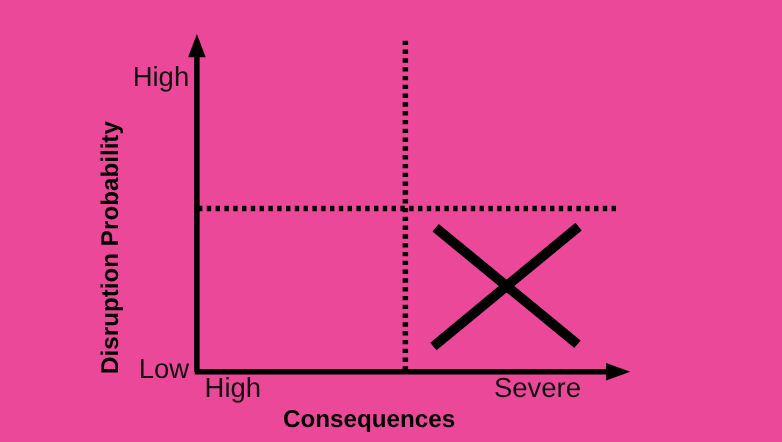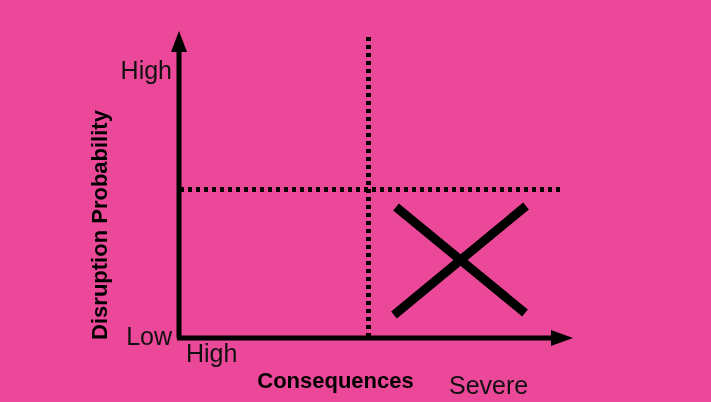--- a/index.html
+++ b/index.html
@@ -52,21 +52,20 @@
     text-align: right;
     margin-top: 36px;
   }
   #x-axis-tick-light {
     left: 186px;
     top: 341px;
   }
   #x-axis-tick-severe {
     left: 449px;
     top: 341px;
-    margin-top: 32px;
   }
   #x-axis-title {
     left: 0px;
     top: 370px;
     width: 671px;
     text-align: center;
   }
   #y-axis-title-wrap {
     position: absolute;
     left: 100px;

